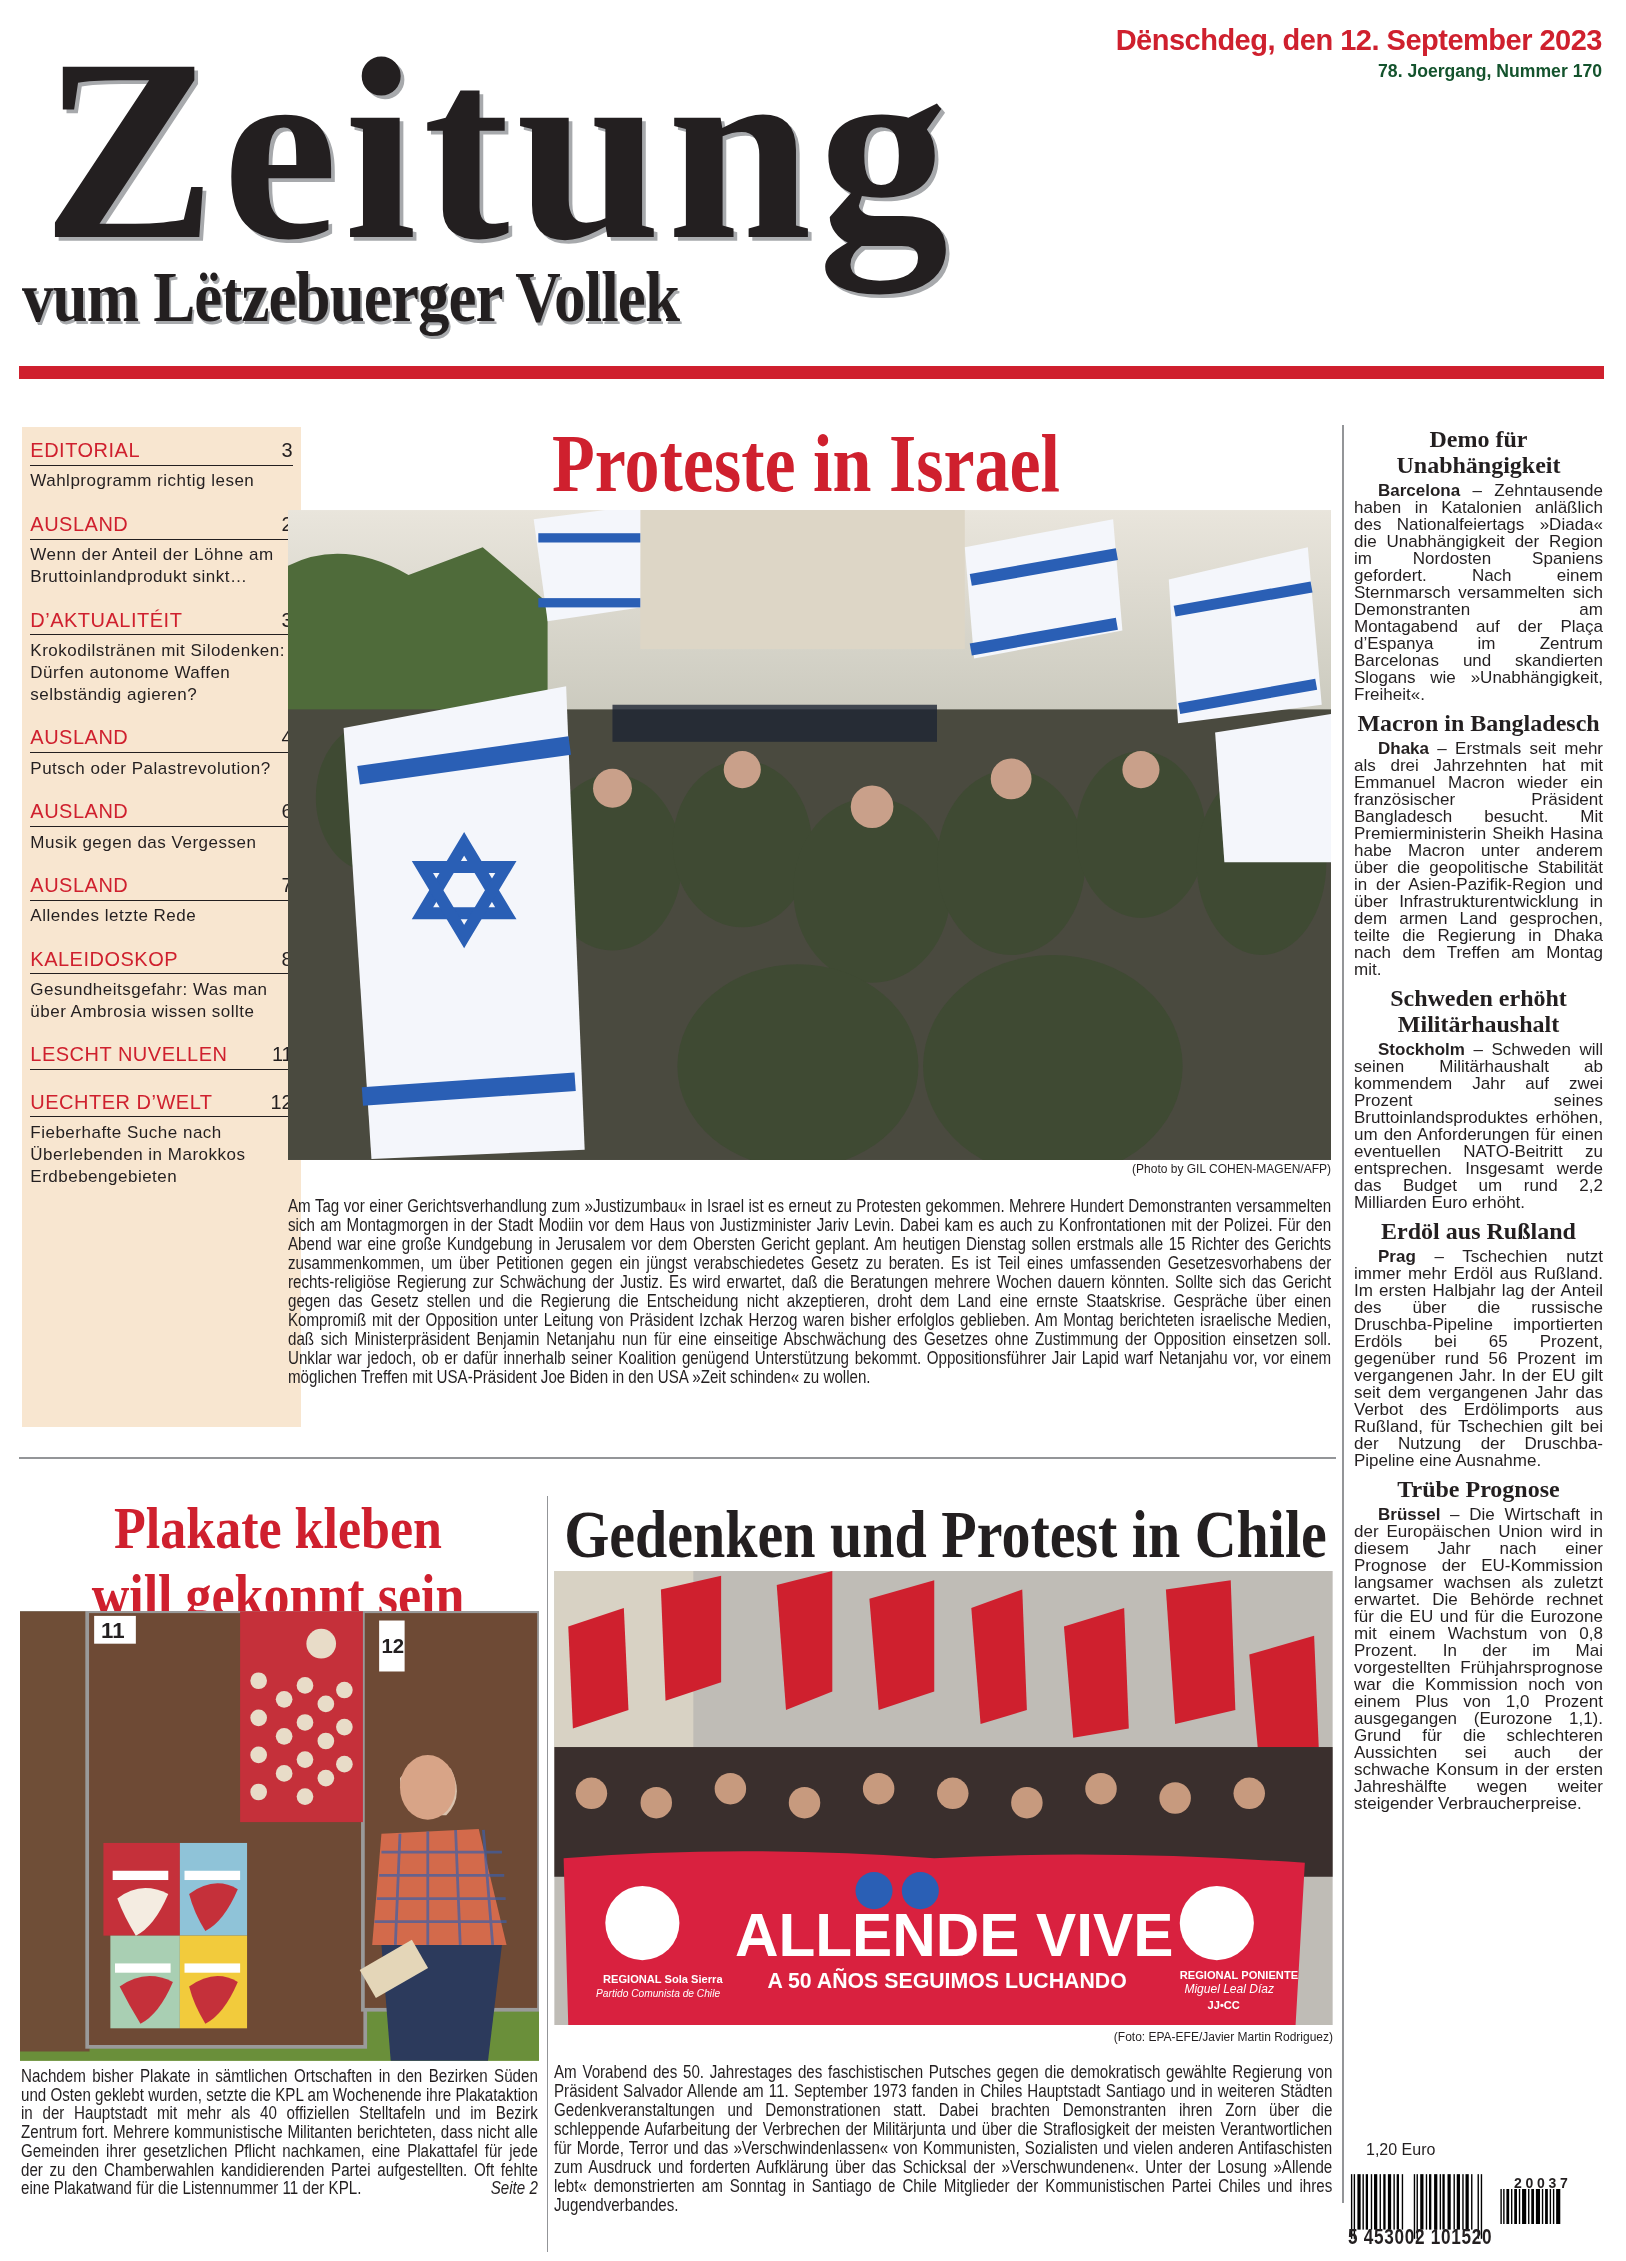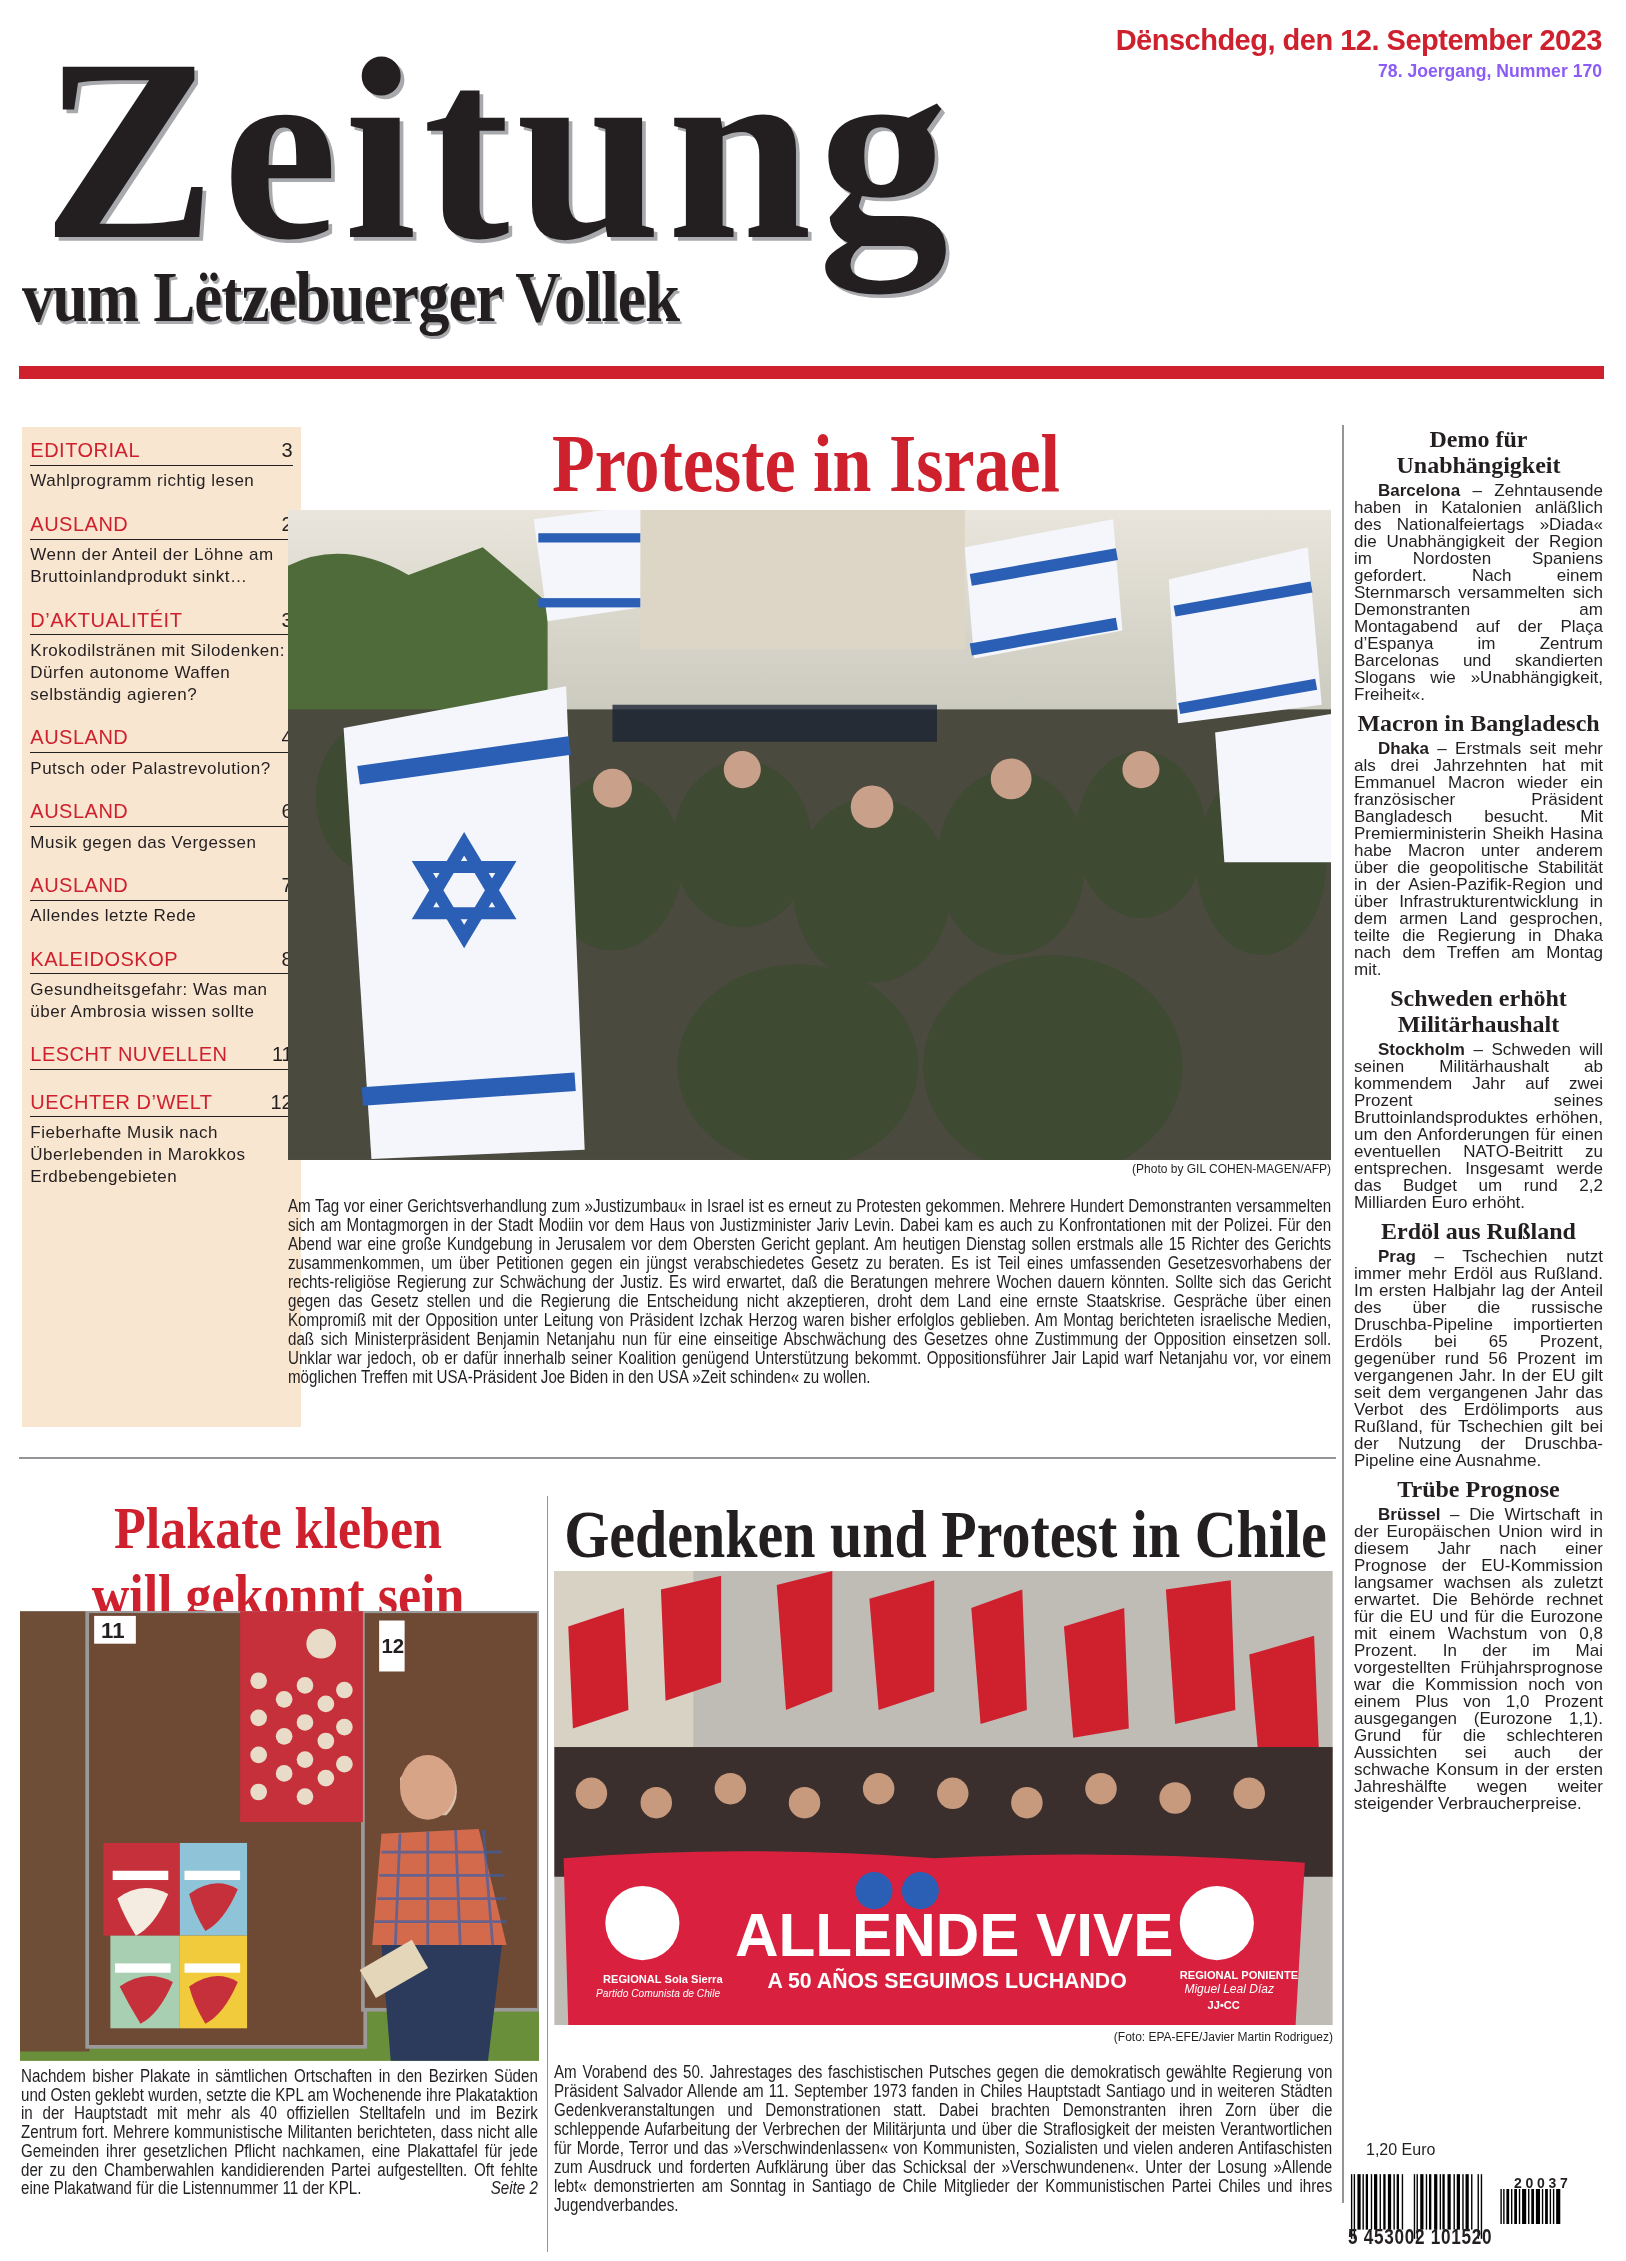--- a/index.html
+++ b/index.html
@@ -22,21 +22,21 @@
     font-family: "Liberation Serif", serif; font-weight: bold;
     font-size: 63px; line-height: 70px; letter-spacing: -0.9px;
     color: #231f20; text-shadow: 1.9px 1.9px 0 #a7a9ac;
     transform: scaleY(1.15); transform-origin: top left;
   }
   #issue-date {
     right: 24px; top: 24px; font-weight: bold; color: #cf202e;
     font-size: 29px; line-height: 33px; letter-spacing: -0.5px;
   }
   #issue-number {
-    right: 24px; top: 61px; font-weight: bold; color: #8b5cf6;
+    right: 24px; top: 61px; font-weight: bold; color: #14532d;
     font-size: 17.6px; line-height: 21.3px;
   }
   #masthead-rule { left: 18.5px; top: 366px; width: 1585px; height: 13px; background: #cf202e; }
 
   
   #toc {
     left: 22px; top: 427px; width: 279px; height: 1000px;
     background: #f8e6d0; padding: 12px 8.3px 0 8.3px;
   }
   .toc-entry { margin-bottom: 20.4px; }
@@ -182,21 +182,21 @@
     <div class="toc-head">
         <span class="toc-section">LESCHT NUVELLEN</span>
         <span class="toc-page">11</span>
       </div>
   </div>
   <div class="toc-entry">
     <div class="toc-head">
         <span class="toc-section">UECHTER D’WELT</span>
         <span class="toc-page">12</span>
       </div>
-    <div class="toc-title">Fieberhafte Musik nach Überlebenden in Marokkos Erdbebengebieten</div>
+    <div class="toc-title">Fieberhafte Suche nach Überlebenden in Marokkos Erdbebengebieten</div>
   </div>
 </nav>
 
 <h1 id="lead-headline" class="abs">Proteste in Israel</h1>
 <div id="lead-photo" class="abs" title="Demonstrators with Israeli flags sitting in the street">
   <svg width="1043" height="650" viewBox="0 0 2250 1402">
     <defs>
       <linearGradient id="sky" x1="0" y1="0" x2="0" y2="1">
         <stop offset="0" stop-color="#e9e5dc"></stop>
           <stop offset="1" stop-color="#8a8f7e"></stop>

